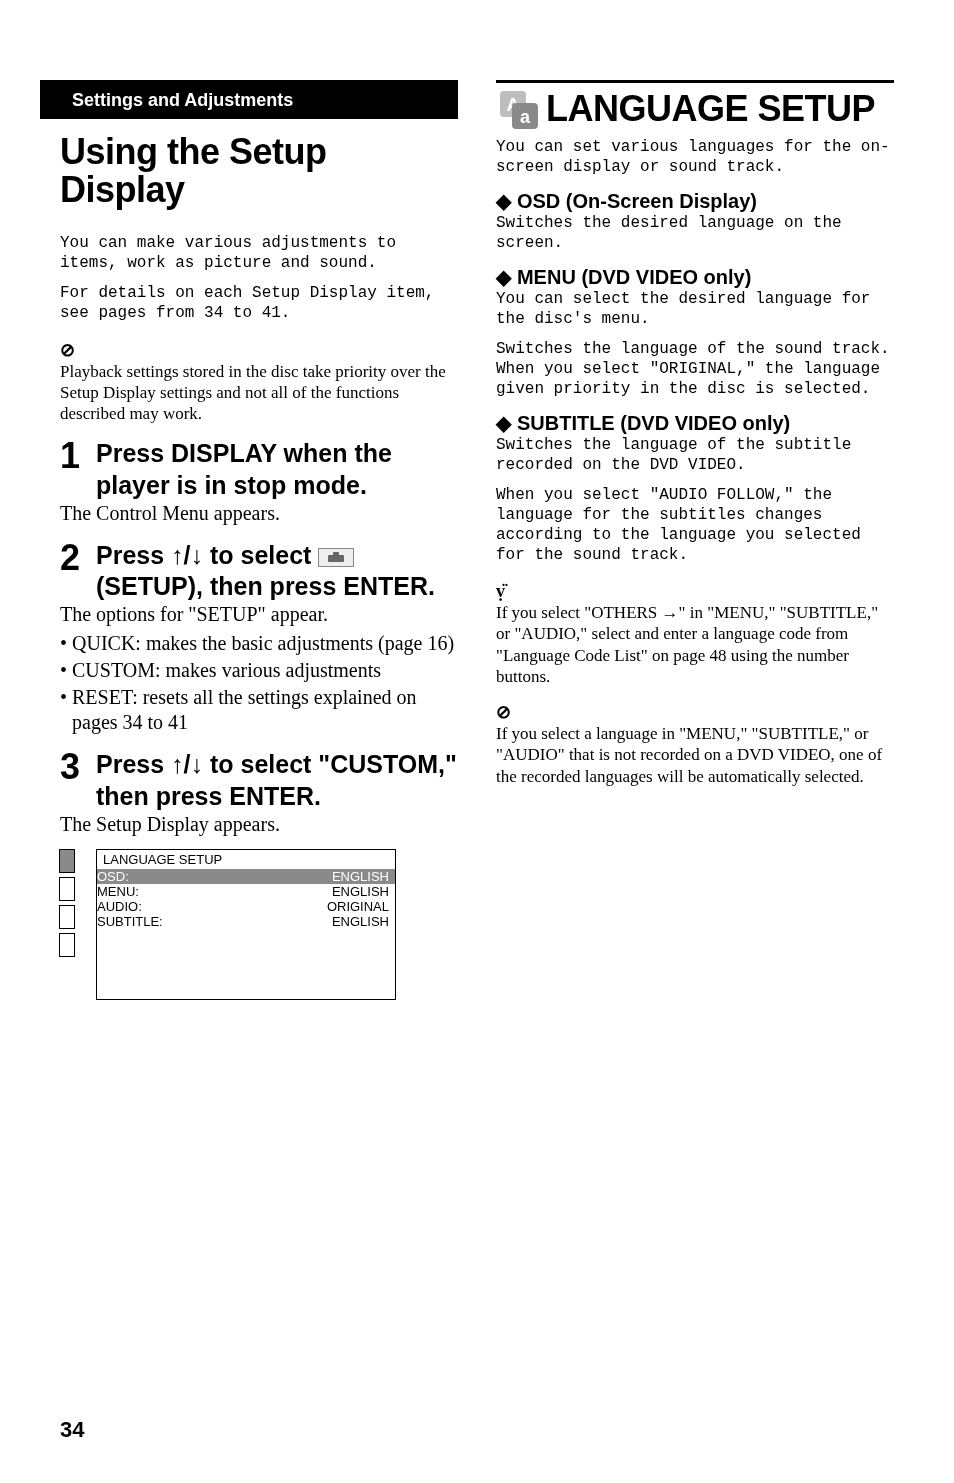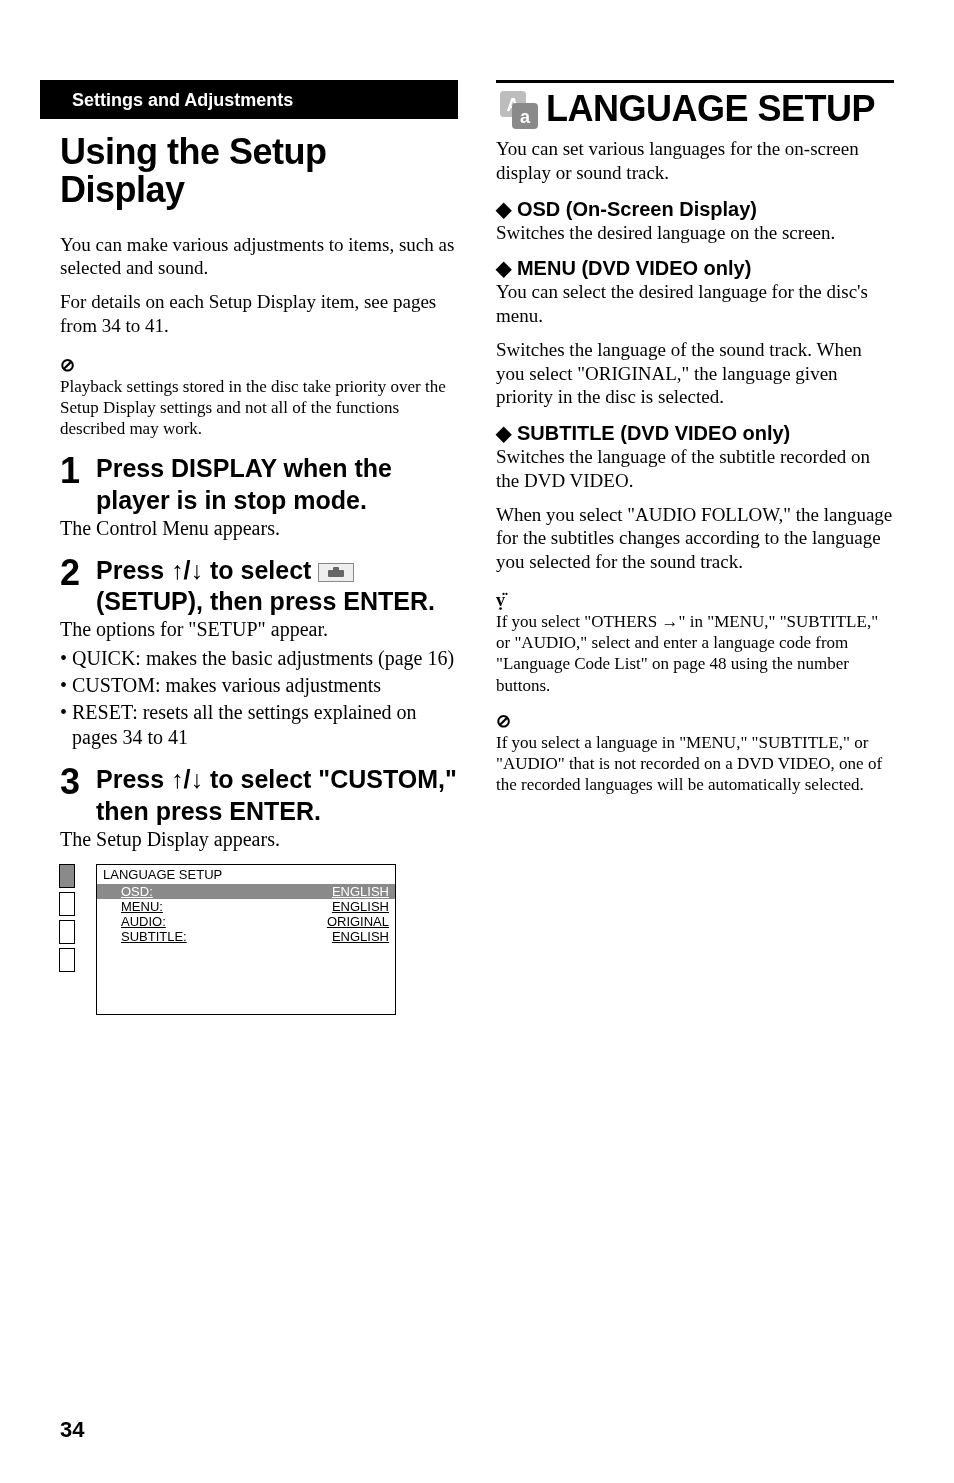--- a/index.html
+++ b/index.html
@@ -47,23 +47,24 @@
   }
   .h1-row {
     display: flex;
     align-items: center;
     margin: 0 0 6px 0;
     border-top: 3px solid #000;
     padding-top: 4px;
   }
   .h1-row h1.big { margin: 0; }
   p.body {
-    font-size: 19px;
+    font-size: 16px;
     line-height: 1.25;
     margin-bottom: 10px;
+    font-family: Liberation Mono, monospace;
   }
   p.small {
     font-size: 17px;
     line-height: 1.25;
     margin-bottom: 2px;
   }
   .note-icon, .tip-icon {
     font-family: Arial, sans-serif;
     font-weight: bold;
     font-size: 18px;
@@ -127,22 +128,21 @@
   }
   .setup-table .row {
     display: flex;
     justify-content: space-between;
     padding: 0 6px;
   }
   .setup-table .row.sel {
     background: #8a8a8a; color: #fff;
   }
   .setup-table .indent {
-    padding-left: 24px;
-    text-decoration: underline;
+    padding-left: 0;
   }
   .setup-table .rows-wrap {
     border: 1px solid #000;
     border-top: none;
     padding-bottom: 70px;
   }
   .side-tabs {
     position: absolute;
     left: -1px;
   }
@@ -167,21 +167,21 @@
 <body>
 
 <div class="page">
 
   <div class="col">
     <div class="section-bar">
       <span class="section-label">Settings and Adjustments</span>
     </div>
     <h1 class="big">Using the Setup Display</h1>
 
-    <p class="body">You can make various adjustments to items, such as selected and sound.</p>
+    <p class="body">You can make various adjustments to items, work as picture and sound.</p>
     <p class="body">For details on each Setup Display item, see pages from 34 to 41.</p>
 
     <span class="note-icon">⊘</span>
     <p class="small">Playback settings stored in the disc take priority over the Setup Display settings and not all of the functions described may work.</p>
 
     
     <div class="step">
       <div class="step-num">1</div>
       <div class="step-head">Press DISPLAY when the player is in stop mode.</div>
     </div>

